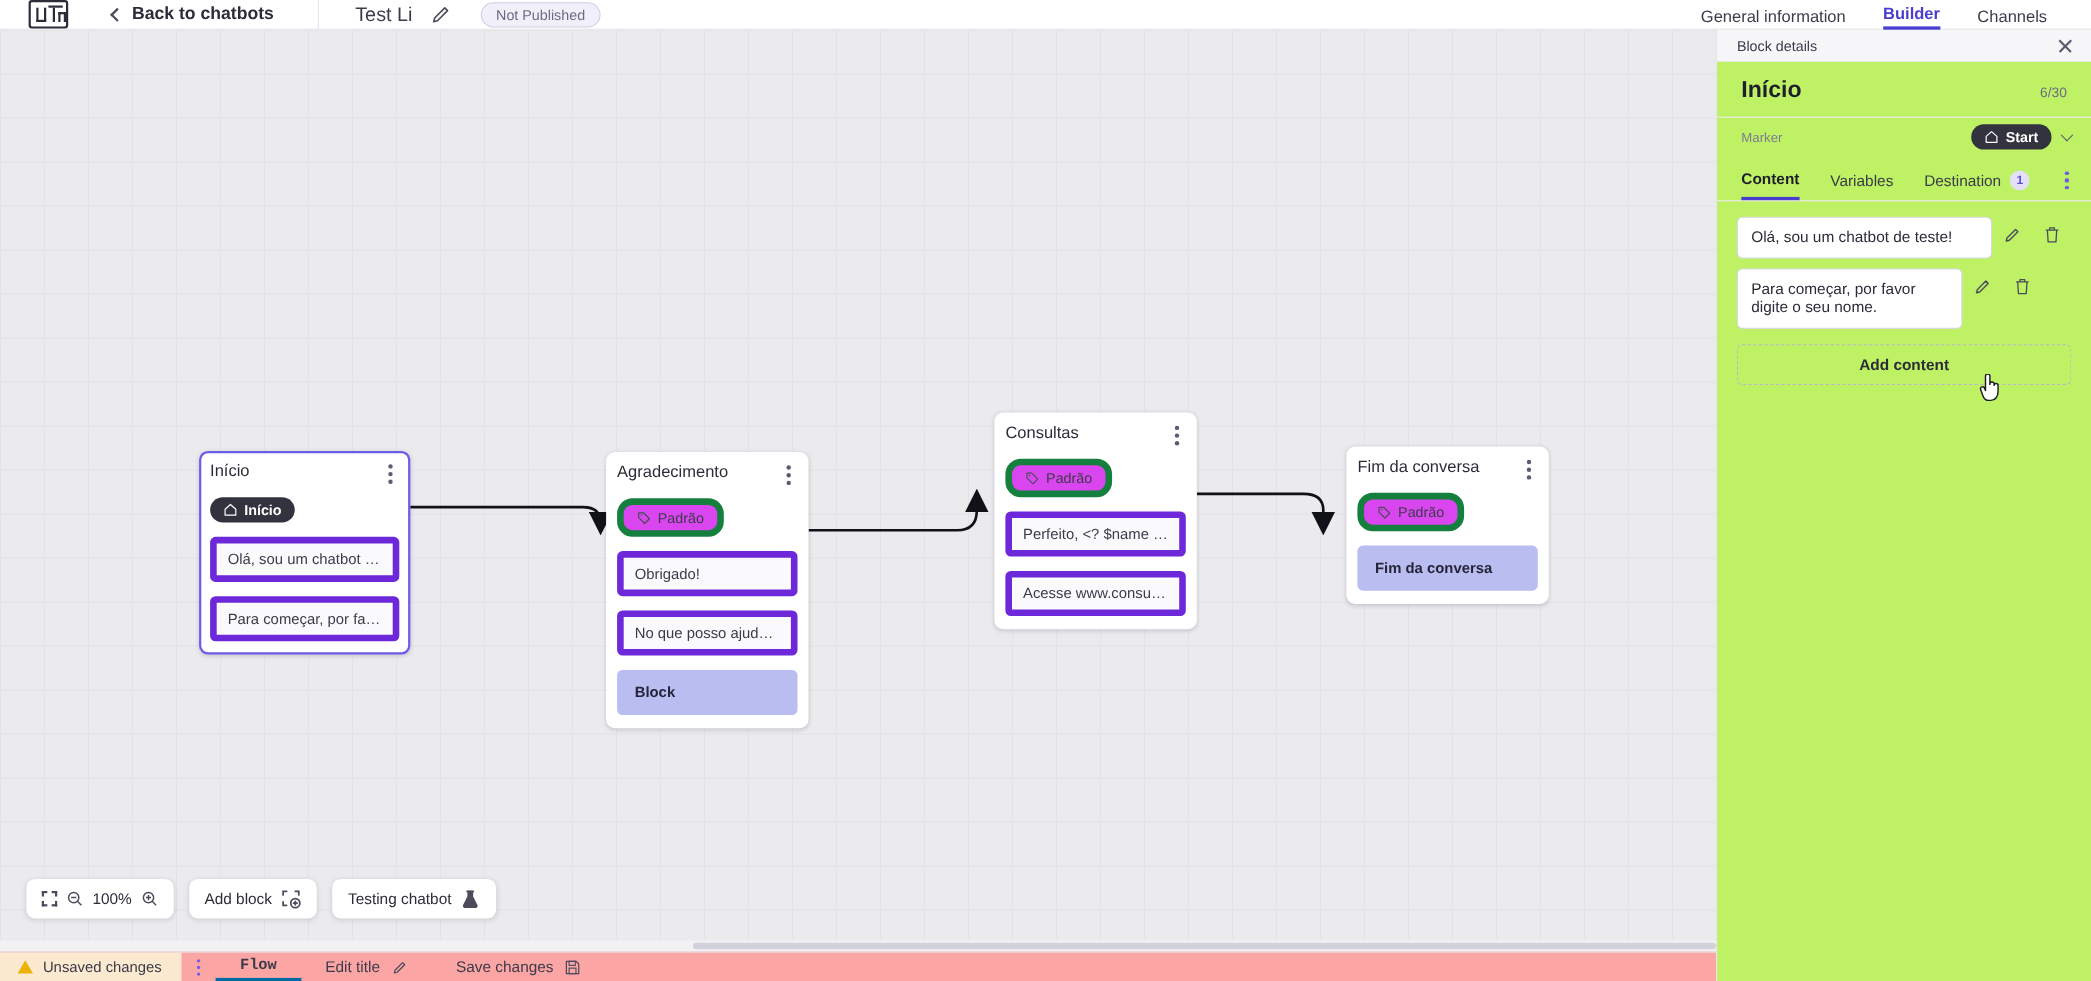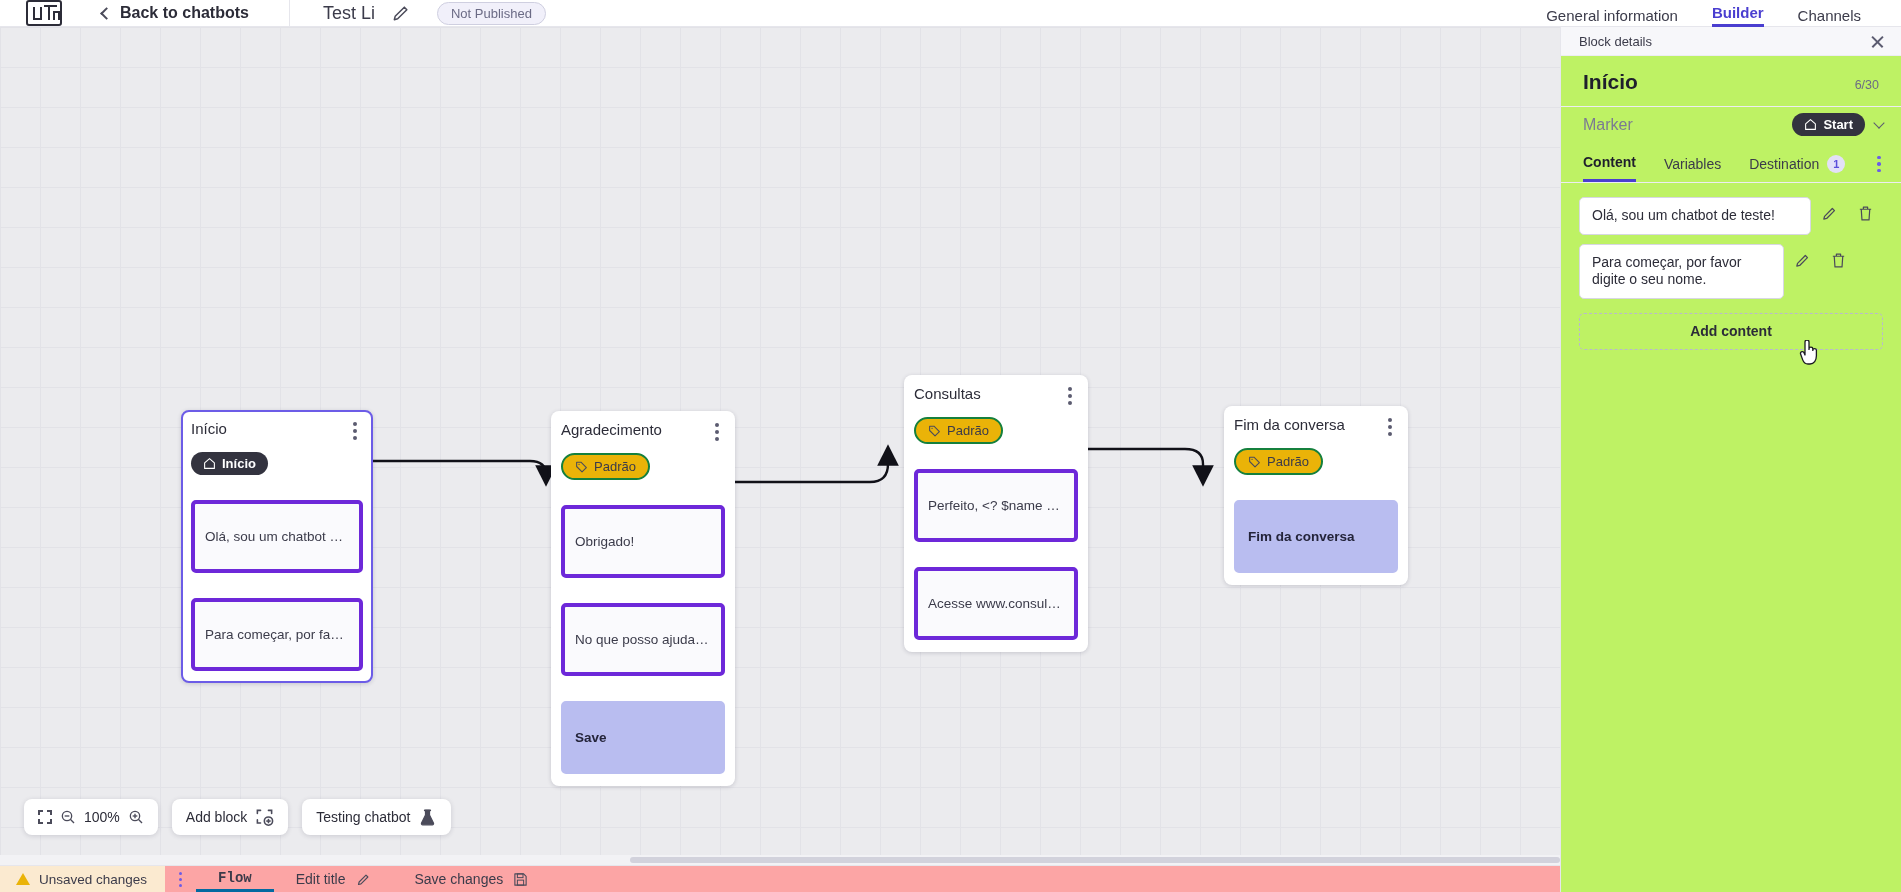--- a/index.html
+++ b/index.html
@@ -75,25 +75,25 @@
   .node-title { font-size: 15px; color: #2c2c38; font-weight: 400; white-space: nowrap; }
   .kebab { width: 4px; display: flex; flex-direction: column; gap: 3px; align-items: center; cursor: pointer; padding: 2px 8px; }
   .kebab i { display:block; width: 4px; height: 4px; border-radius: 50%; background: #5b5b70; }
 
   .tag {
     display: inline-flex; align-items: center; gap: 6px;
     margin-top: 10px; padding: 4px 12px; border-radius: 14px;
     font-size: 13px; white-space: nowrap;
   }
   .tag.start { background: #33333f; color: #ffffff; font-weight: 700; }
-  .tag.padrao { background: #eab308; border: 2px solid #15803d; color: #3b3b4a; }
+  .tag.padrao { background: #d946ef; border: 6px solid #15803d; color: #3b3b4a; }
 
   .msg {
-    margin-top: 25px; background: #fafafd; border: 4px solid #6d28d9;
-    border-radius: 5px; padding: 25px 10px; font-size: 13.5px; color: #3b3b4a;
+    margin-top: 13px; background: #fafafd; border: 6px solid #6d28d9;
+    border-radius: 5px; padding: 7px 10px; font-size: 13.5px; color: #3b3b4a;
     white-space: nowrap; overflow: hidden; text-overflow: ellipsis;
   }
   .msg.menu { background: #b9bdf0; border-color: #b9bdf0; color: #24243a; font-weight: 700; }
 
   
   #float-tools { position: absolute; left: 24px; bottom: 30px; display: flex; gap: 14px; z-index: 12; }
   .tool-pill {
     background: #ffffff; border-radius: 8px; box-shadow: 0 1px 5px rgba(35,35,60,.16);
     height: 36px; display: flex; align-items: center; padding: 0 14px; gap: 8px;
     font-size: 14px; color: #2c2c38; cursor: pointer; white-space: nowrap;
@@ -142,21 +142,21 @@
   .x-ic:before { transform: rotate(45deg); } .x-ic:after { transform: rotate(-45deg); }
 
   #blk-title-row { display: flex; align-items: baseline; padding: 14px 22px 12px 22px; }
   #blk-title { font-size: 21px; font-weight: 700; color: #1f1f2c; }
   #blk-count { margin-left: auto; font-size: 12.5px; color: #6b6b85; }
 
   #marker-row {
     display: flex; align-items: center; padding: 6px 18px 10px 22px;
     border-top: 1px solid #ededf2;
   }
-  #marker-lbl { font-size: 16px; color: #7b7b92; }
+  #marker-lbl { font-size: 12px; color: #7b7b92; }
   #marker-ctrl { margin-left: auto; display: flex; align-items: center; gap: 10px; cursor: pointer; }
   .chev-dn { width: 8px; height: 8px; border-right: 1.8px solid #5b5b70; border-bottom: 1.8px solid #5b5b70; transform: rotate(45deg); margin-bottom: 3px; }
 
   #ptabs { display: flex; align-items: center; padding: 0 18px 0 22px; border-bottom: 1px solid #ededf2; }
   .ptab { font-size: 14px; color: #3b3b4a; padding: 8px 0 9px 0; margin-right: 28px; cursor: pointer; white-space: nowrap; display: flex; align-items: center; gap: 8px; }
   .ptab.active { color: #1f1f2c; font-weight: 700; border-bottom: 3px solid #4a3ed0; }
   .badge-n { background: #e3e0f8; color: #5b4ddb; border-radius: 50%; width: 18px; height: 18px; display: inline-flex; align-items: center; justify-content: center; font-size: 11px; font-weight: 700; }
   .ptab-kebab { margin-left: auto; display:flex; flex-direction: column; gap: 3px; align-items: center; padding: 6px 4px; cursor: pointer; }
   .ptab-kebab i { width: 3.5px; height: 3.5px; border-radius: 50%; background: #6c5ce7; display: block; }
 
@@ -255,21 +255,21 @@
     </div>
     <div class="tag padrao">
       <svg width="13" height="13" viewBox="0 0 24 24">
         <path d="M3 12V4h8l10 10-8 8L3 12z" fill="none" stroke="#4b4b5a" stroke-width="2" stroke-linejoin="round"></path>
         <circle cx="7.5" cy="8" r="1.3" fill="#4b4b5a"></circle>
       </svg>
       <span>Padrão</span>
     </div>
     <div class="msg">Obrigado!</div>
     <div class="msg">No que posso ajudar, &lt;? $name ...</div>
-    <div class="msg menu">Save</div>
+    <div class="msg menu">Block</div>
   </div>
 
   <div class="node" style="left:904px; top:348px; width:184px;">
     <div class="node-head">
       <div class="node-title">Consultas</div>
       <div class="kebab">
           <i></i>
           <i></i>
           <i></i>
         </div>

